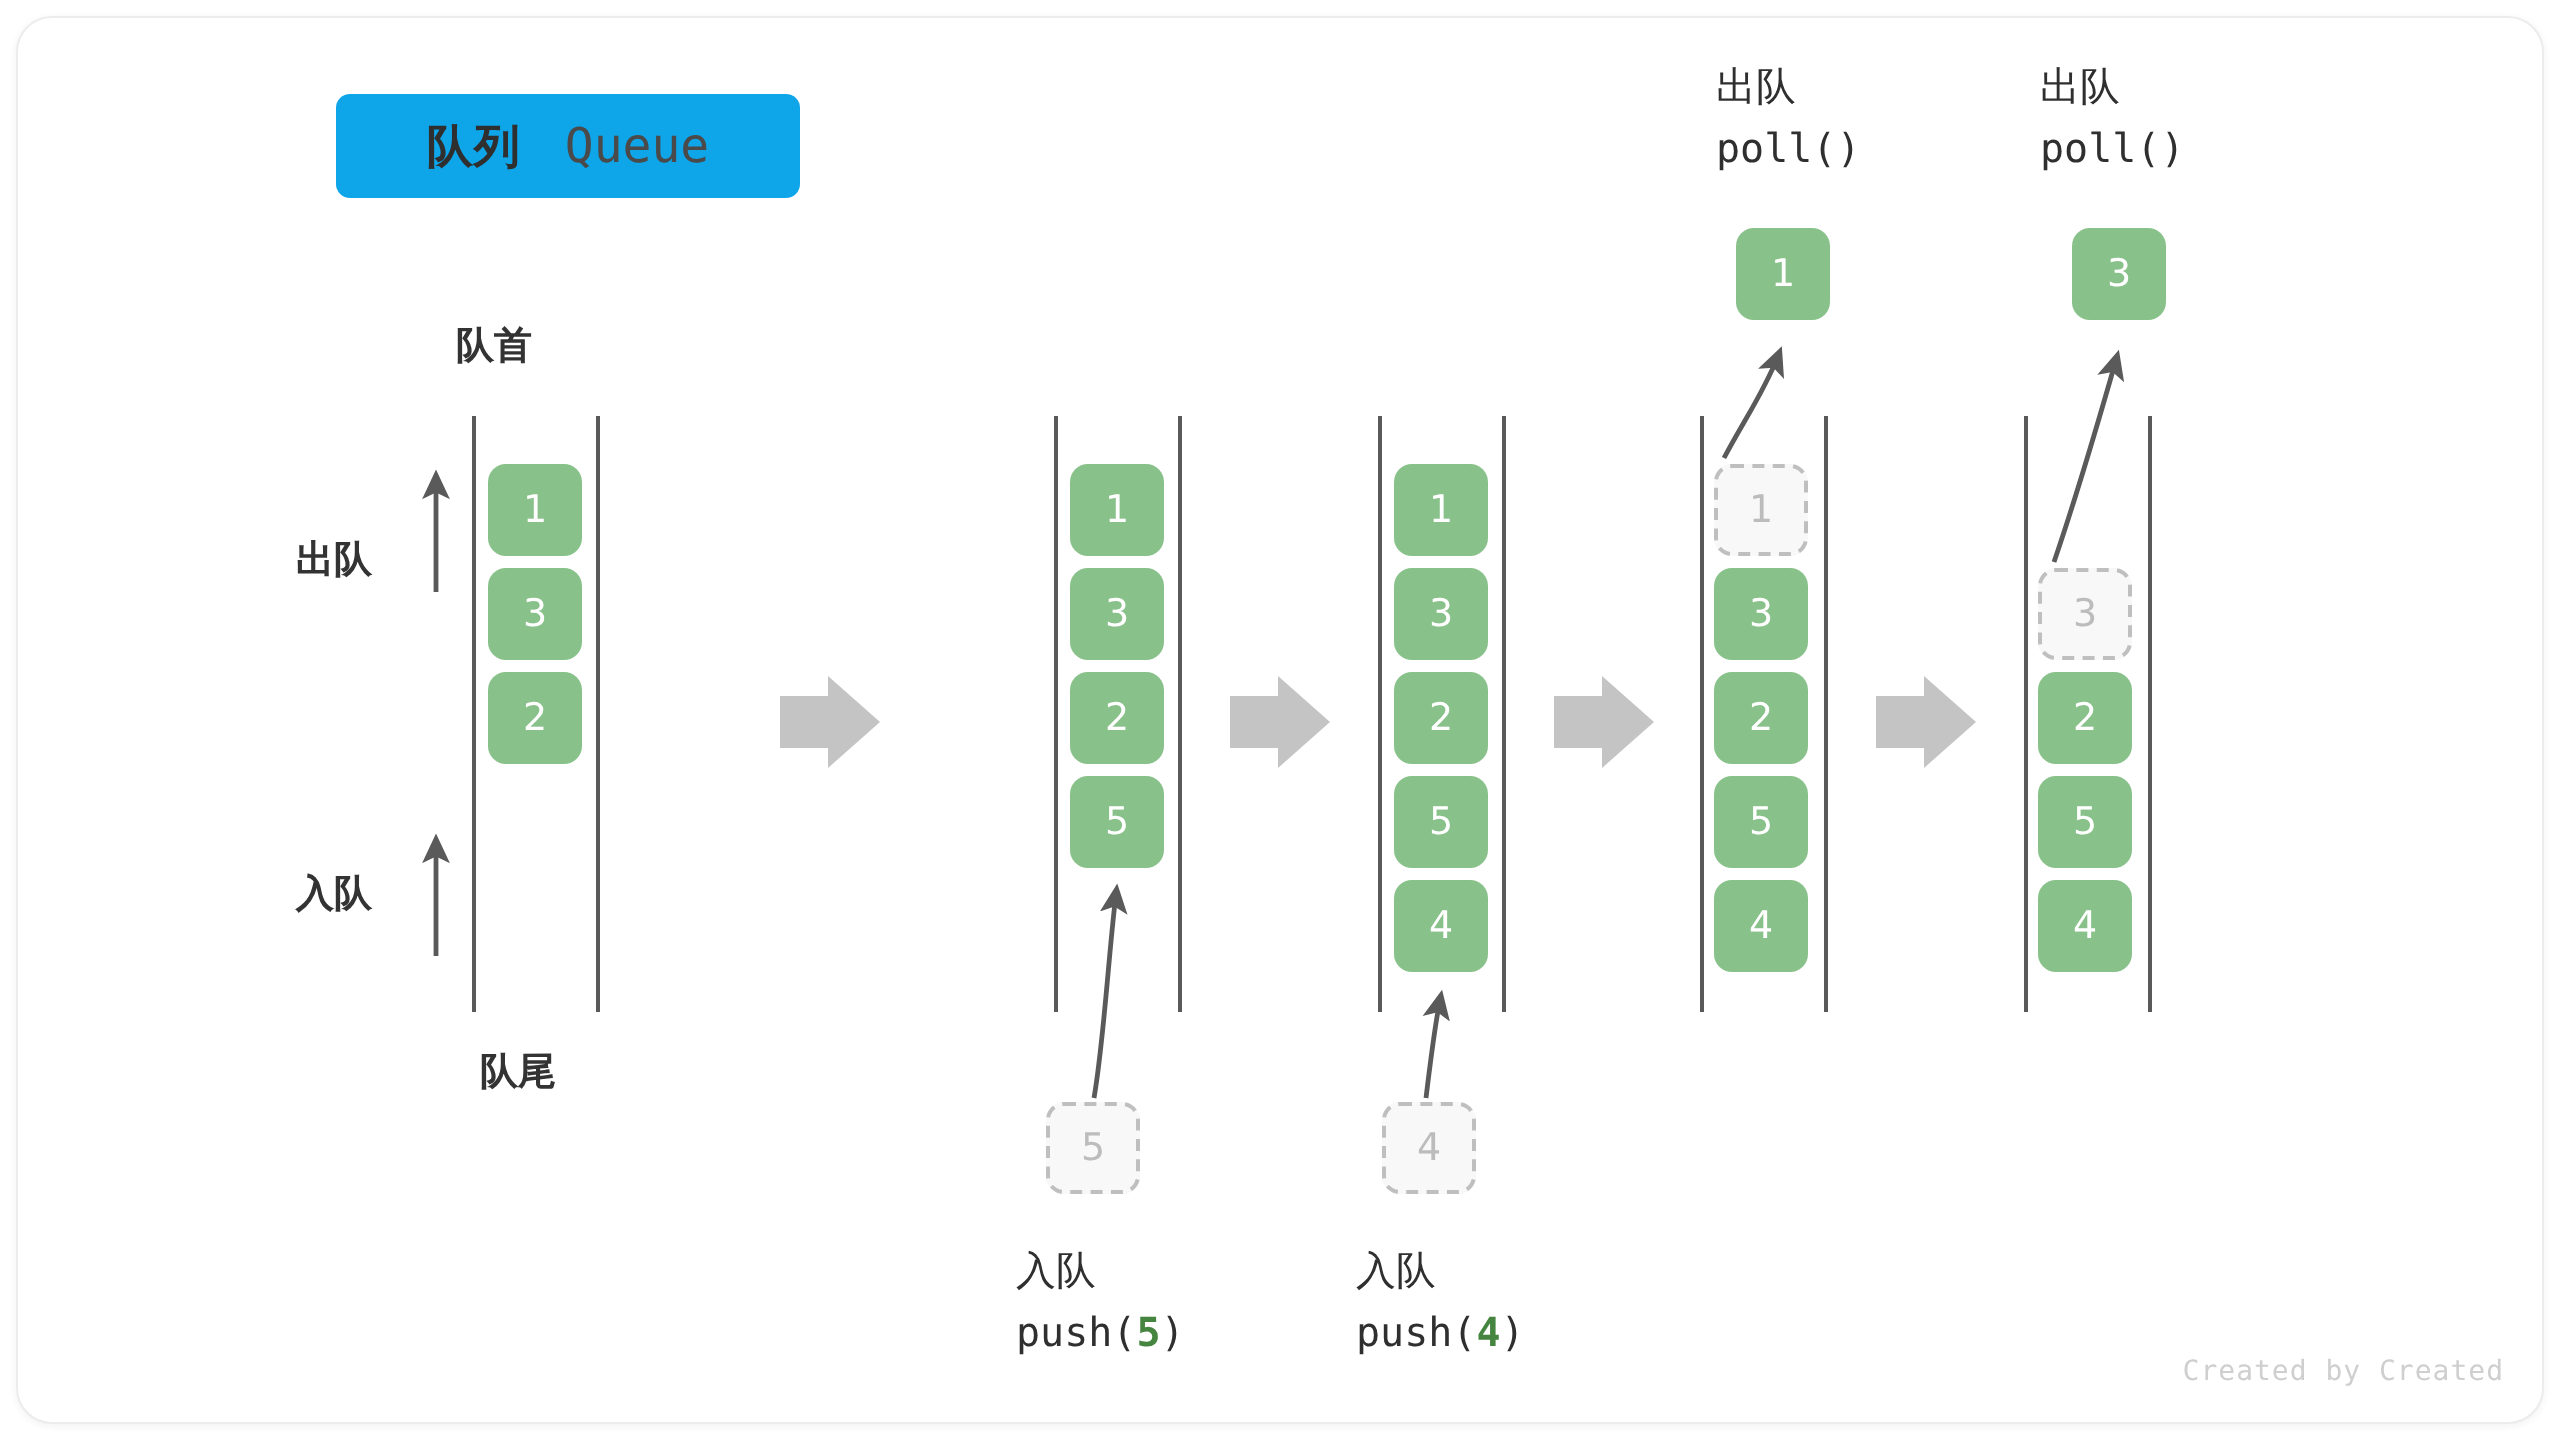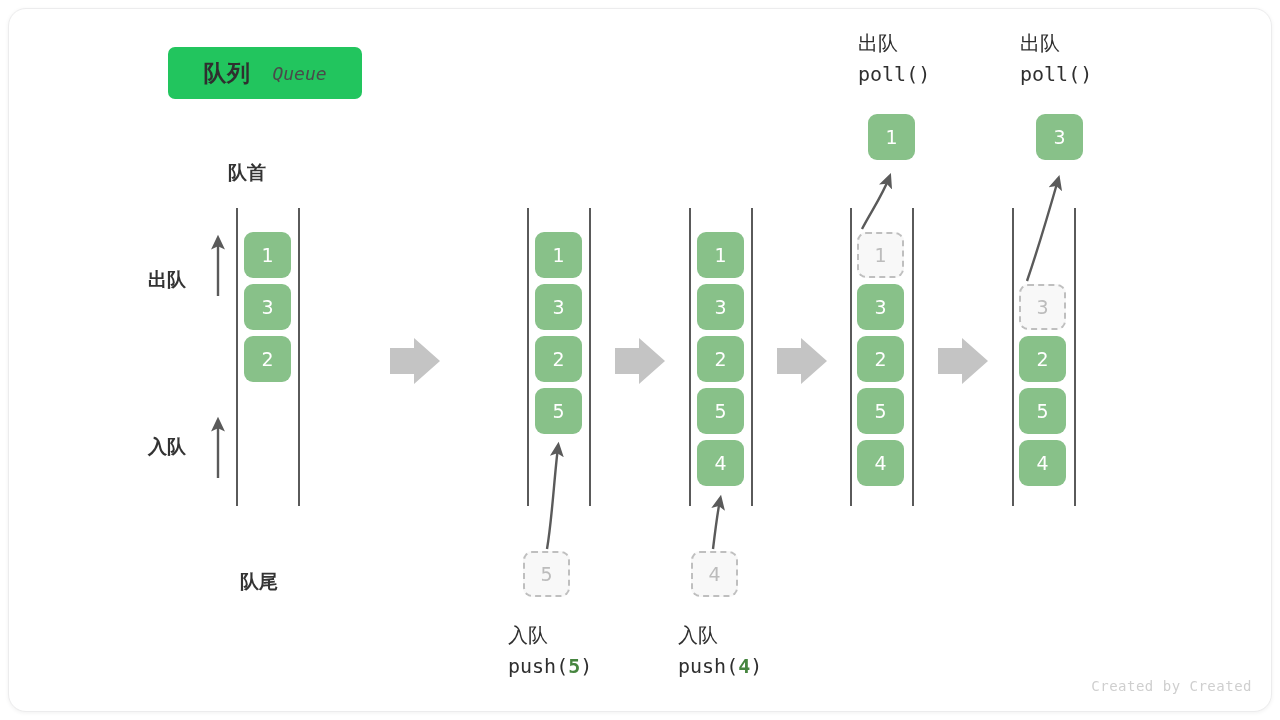--- a/index.html
+++ b/index.html
@@ -26,41 +26,40 @@
     border-radius: 18px;
     box-sizing: border-box;
     box-shadow: 0 1px 4px rgba(0,0,0,0.06);
   }
 
   
   .title-chip {
     position: absolute;
     left: 168px;
     top: 47px;
-    width: 194px;
+    width: 232px;
     height: 52px;
-    background: #22c55e;
+    background: #0ea5e9;
     border-radius: 7px;
     display: flex;
     align-items: center;
     justify-content: center;
     box-sizing: border-box;
   }
   .title-cn {
     font-size: 23px;
     font-weight: bold;
     color: #2f2f2f;
     letter-spacing: 0.5px;
   }
   .title-en {
-    font-size: 18px;
+    font-size: 24px;
     color: #4a4a4a;
     font-family: "DejaVu Sans Mono", "Liberation Mono", monospace;
     margin-left: 22px;
-    font-style: italic;
   }
 
   
   .lbl-bold {
     position: absolute;
     font-size: 19px;
     font-weight: bold;
     color: #333333;
     white-space: nowrap;
   }
@@ -139,21 +138,21 @@
 
 <div id="stage">
   <div class="card"></div>
 
   <div class="title-chip">
     <span class="title-cn">队列</span>
     <span class="title-en">Queue</span>
   </div>
 
   <div class="lbl-bold" style="left:228px; top:160px;">队首</div>
-  <div class="lbl-bold" style="left:240px; top:569px;">队尾</div>
+  <div class="lbl-bold" style="left:240px; top:523px;">队尾</div>
   <div class="lbl-bold" style="left:148px; top:267px;">出队</div>
   <div class="lbl-bold" style="left:148px; top:434px;">入队</div>
 
   <div class="rail" style="left:236px; top:208px; height:298px;"></div>
   <div class="rail" style="left:298px; top:208px; height:298px;"></div>
 
   <div class="cell" style="left:244px; top:232px;">1</div>
   <div class="cell" style="left:244px; top:284px;">3</div>
   <div class="cell" style="left:244px; top:336px;">2</div>
 

